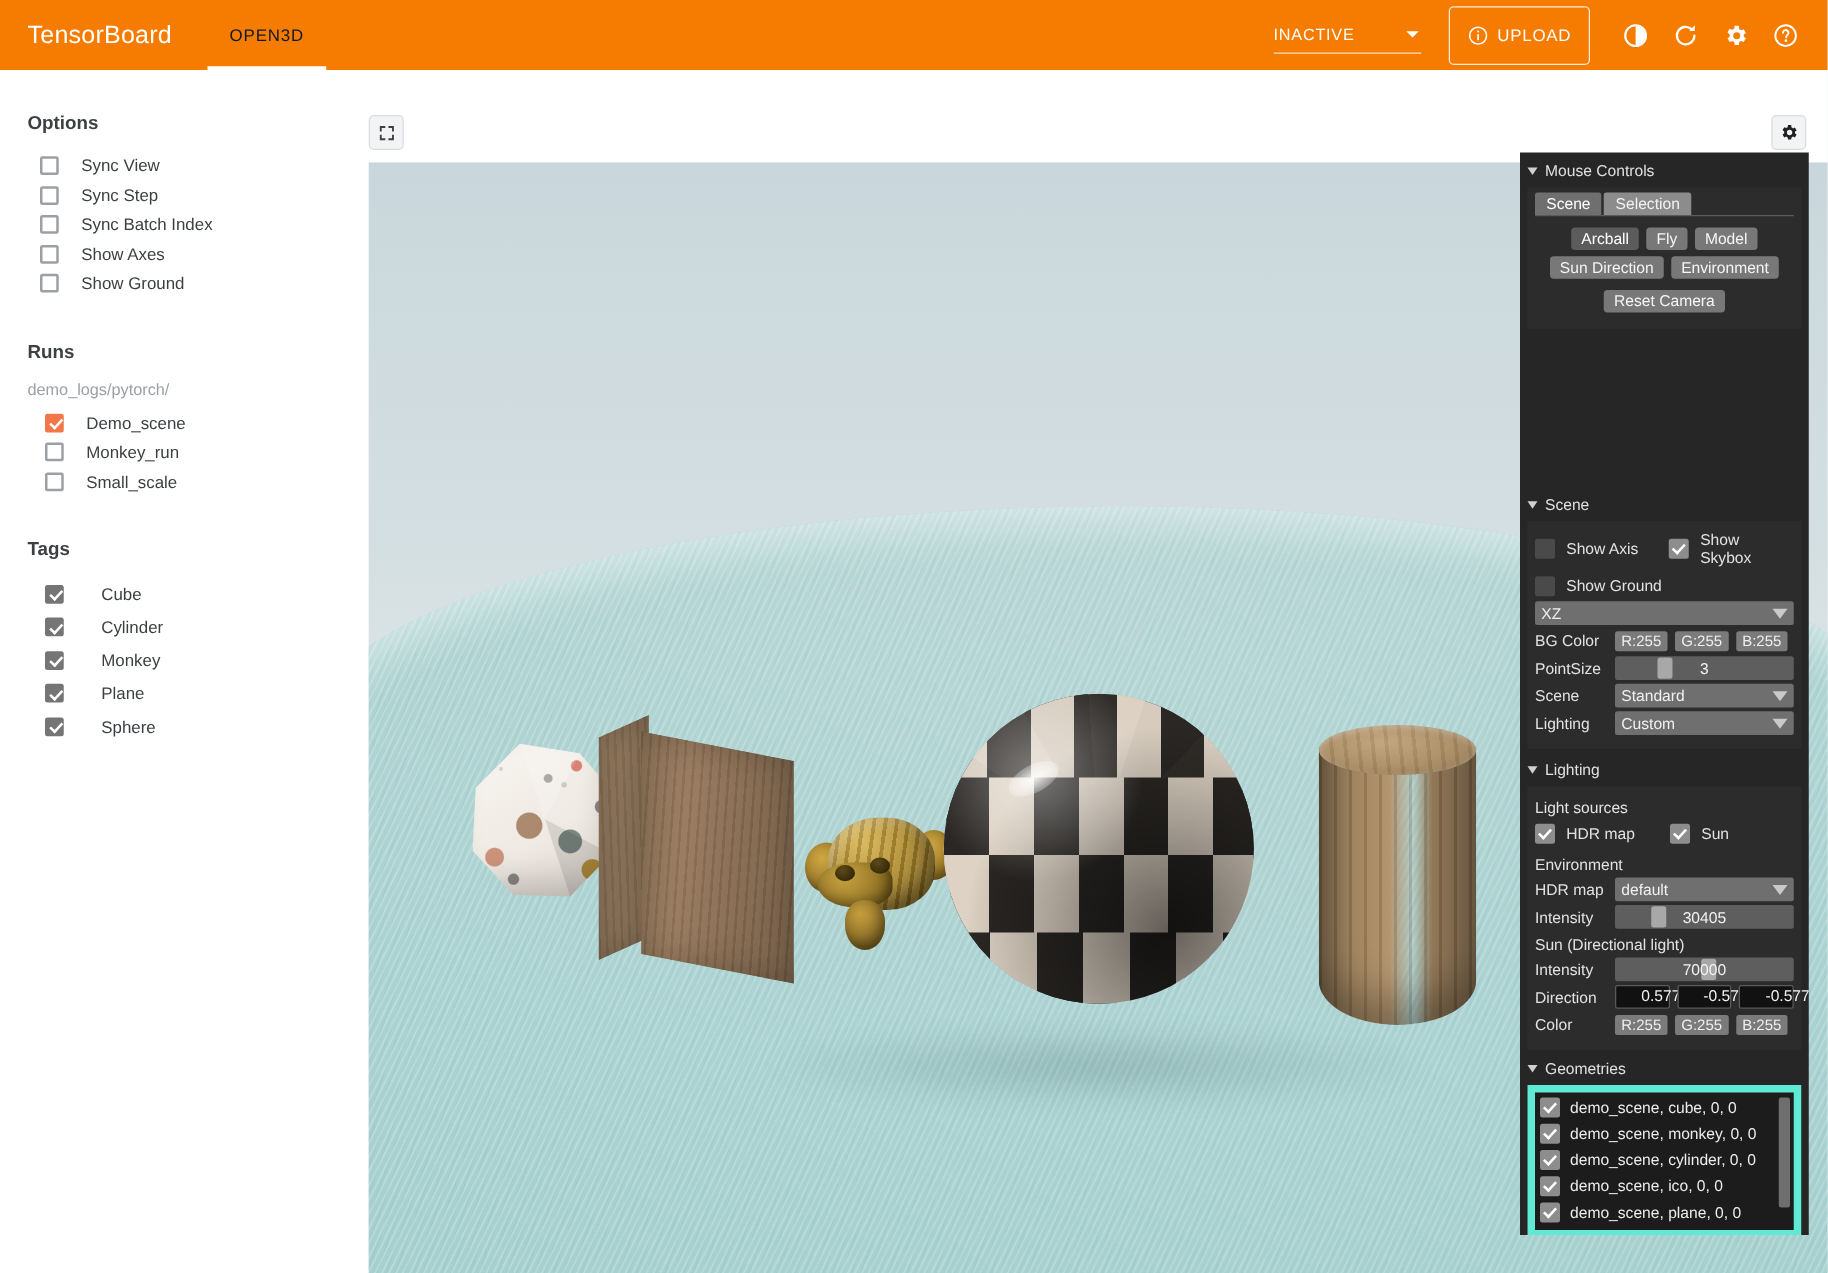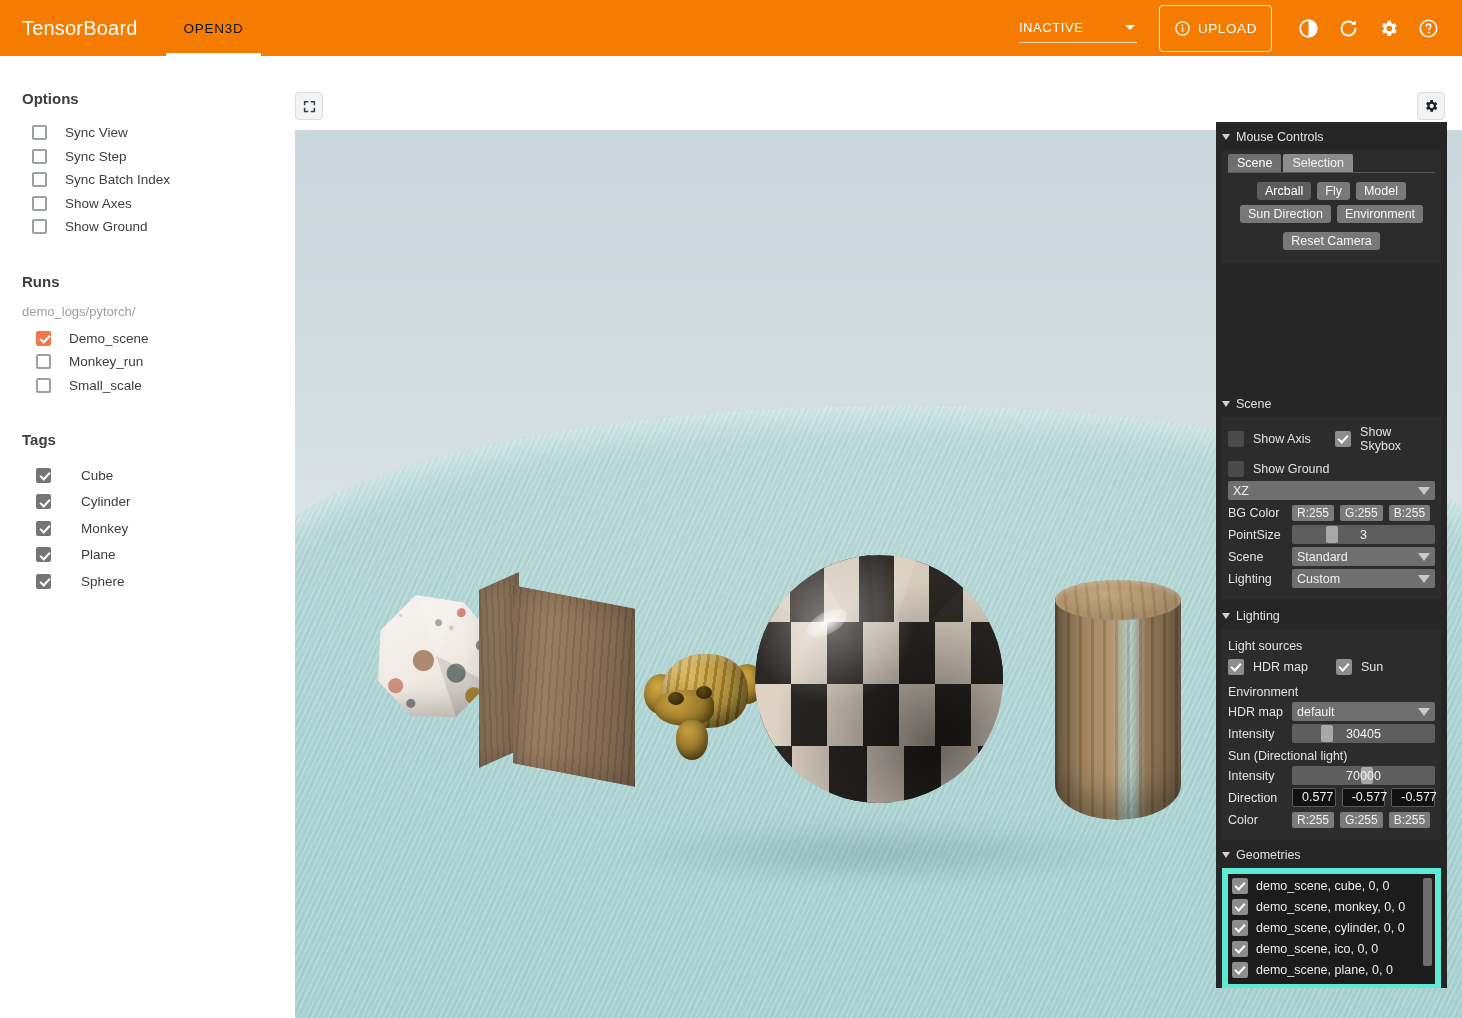--- a/index.html
+++ b/index.html
@@ -439,21 +439,21 @@
     cursor: pointer;
   }
   .o3d-slider .thumb {
     position: absolute; top: 1px; width: 12px; height: 17px;
     background: #a8a8a8; border-radius: 2px;
   }
   .o3d-slider .sval { font-size: 12.5px; color: #f2f2f2; position: relative; }
   .o3d-num {
     flex: 1; background: #111111; color: #f0f0f0;
     border: 1px solid #5a5a5a; border-radius: 2px;
-    height: 19px; line-height: 17px; padding-left: 9px;
+    height: 19px; line-height: 17px; padding-left: 20px;
     font-size: 12.5px; cursor: text; min-width: 0;
   }
   .sub-lab { font-size: 12.5px; color: #e2e2e2; margin: 6px 0 2px 0; }
   .geo-list {
     margin: 4px 6px 0 6px;
     background: #1c1c1c;
     border: 6px solid #5eead4;
     height: 122px;
     position: relative;
     overflow: hidden;

